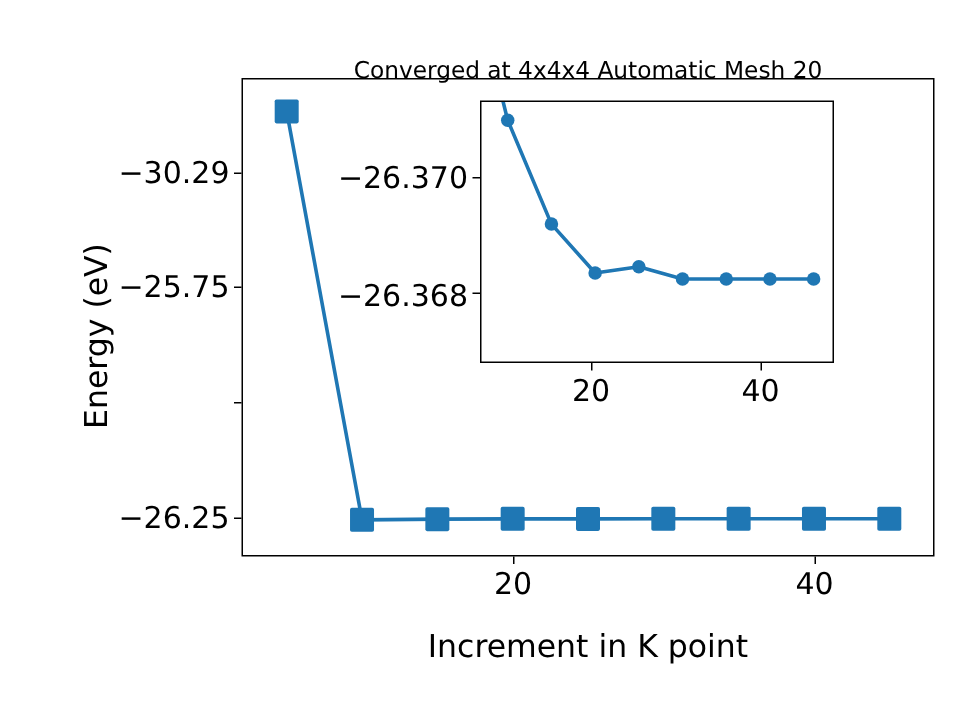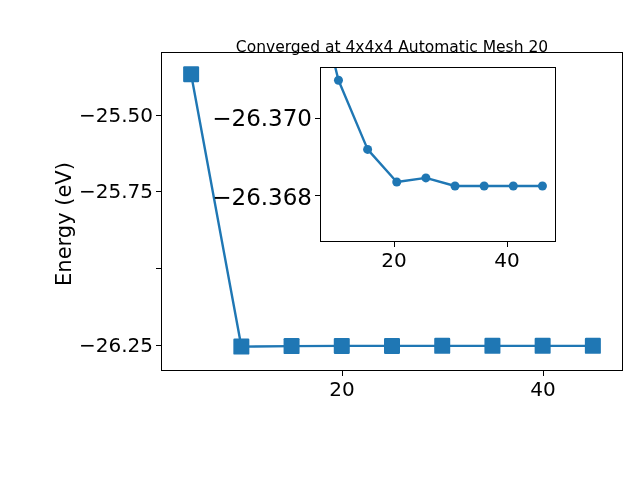--- a/index.html
+++ b/index.html
@@ -115,21 +115,21 @@
     top: 67px;
     width: 236px;
     height: 175px;
     border: 1.3px solid #000000;
     box-sizing: border-box;
     background: #ffffff;
     overflow: hidden;
   }
   .inset-ytick-label {
     position: absolute;
-    font-size: 23px;
+    font-size: 20px;
     line-height: 20px;
     white-space: nowrap;
     text-align: right;
     color: #000000;
   }
   .inset-xtick-label {
     position: absolute;
     font-size: 20px;
     line-height: 20px;
     white-space: nowrap;
@@ -166,30 +166,31 @@
 
   <div class="chart-title">Converged at 4x4x4 Automatic Mesh 20</div>
 
   <div class="main-axes"></div>
 
   <div class="tick-mark ytick-mark" style="top:115px;"></div>
   <div class="tick-mark ytick-mark" style="top:191px;"></div>
   <div class="tick-mark ytick-mark" style="top:268px;"></div>
   <div class="tick-mark ytick-mark" style="top:345px;"></div>
 
-  <div class="ytick-label" style="left:43px; top:105px; width:110px;">−25.50</div>
+  <div class="ytick-label" style="left:43px; top:105px; width:110px;">−30.29</div>
   <div class="ytick-label" style="left:43px; top:181px; width:110px;">−25.75</div>
   <div class="ytick-label" style="left:43px; top:335px; width:110px;">−26.25</div>
 
   <div class="tick-mark xtick-mark" style="left:342px;"></div>
   <div class="tick-mark xtick-mark" style="left:543px;"></div>
 
   <div class="xtick-label" style="left:342px; top:379px;">20</div>
   <div class="xtick-label" style="left:543px; top:379px;">40</div>
 
+  <div class="xlabel">Increment in K point</div>
   <div class="ylabel">Energy (eV)</div>
 
   <svg class="plot-svg">
     <g id="main-series-group">
         <polyline points="191.13,74.27 241.35,346.58 291.57,346.11 341.78,345.89 392.00,345.92 442.22,345.86 492.43,345.86 542.65,345.86 592.87,345.86" fill="none" stroke="#1f77b4" stroke-width="2.4" stroke-linejoin="round" stroke-linecap="round"></polyline>
         <rect x="183.13" y="66.27" width="16" height="16" rx="1.2" fill="#1f77b4"></rect>
         <rect x="233.35" y="338.58" width="16" height="16" rx="1.2" fill="#1f77b4"></rect>
         <rect x="283.57" y="338.11" width="16" height="16" rx="1.2" fill="#1f77b4"></rect>
         <rect x="333.78" y="337.89" width="16" height="16" rx="1.2" fill="#1f77b4"></rect>
         <rect x="384.00" y="337.92" width="16" height="16" rx="1.2" fill="#1f77b4"></rect>

